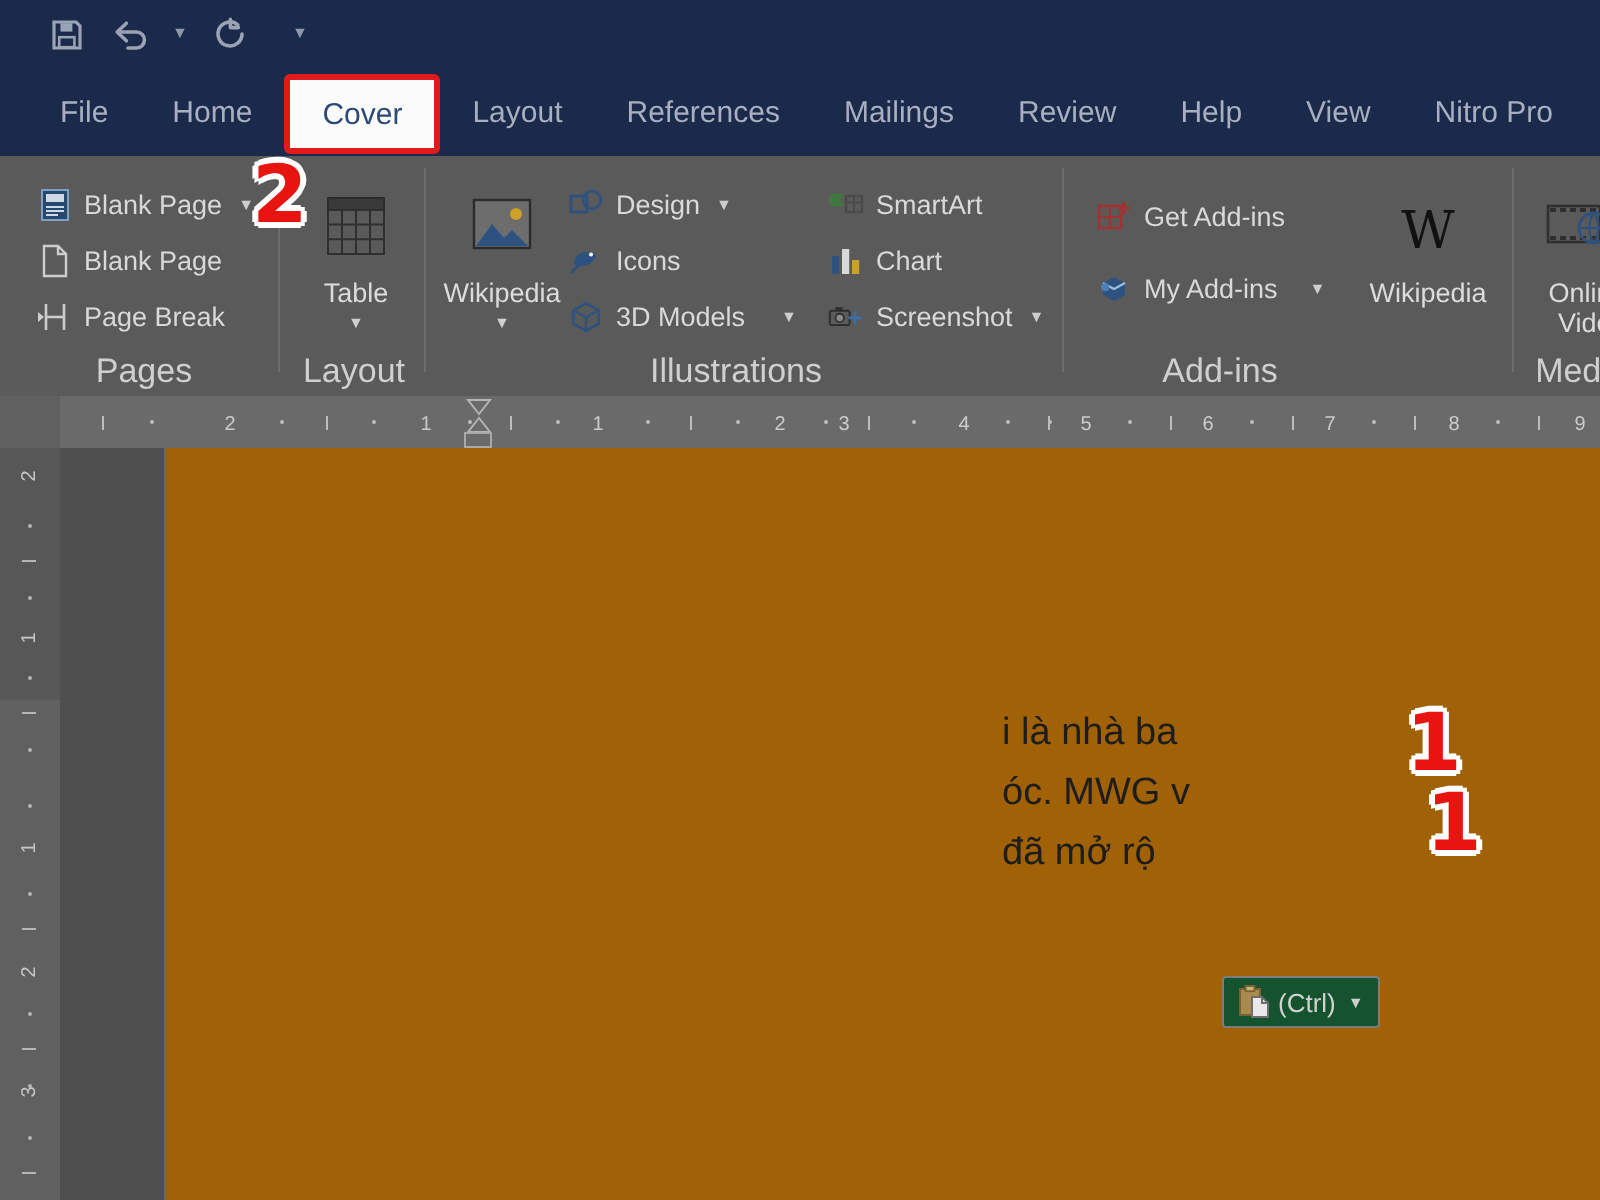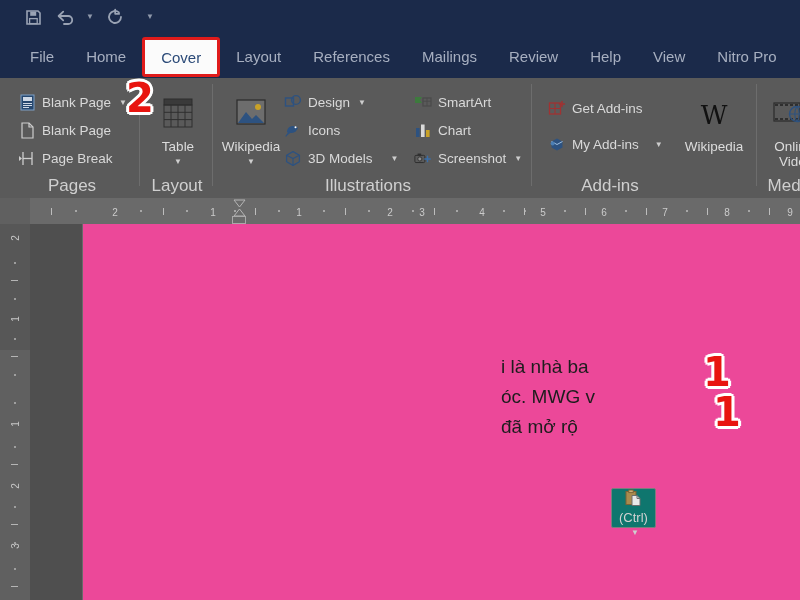--- a/index.html
+++ b/index.html
@@ -97,34 +97,34 @@
     position:absolute;left:0;top:224px;width:30px;height:376px;background:#606060;
   }
   .vr-in{position:absolute;left:0;width:30px;background:#575757;}
   .vr-tick{position:absolute;left:15px;font-size:10px;color:#c6c6c6;
            transform:translate(-50%,-50%) rotate(-90deg);}
   .vr-dot{position:absolute;left:14px;width:2px;height:2px;background:#b5b5b5;border-radius:50%;}
   .vr-bar{position:absolute;left:11px;width:7px;height:1px;background:#b5b5b5;}
 
   
   .canvas{position:absolute;left:30px;top:224px;width:770px;height:376px;background:#4f4f4f;}
-  .page{position:absolute;left:52px;top:0px;width:718px;height:376px;background:#ec4899;
+  .page{position:absolute;left:52px;top:0px;width:718px;height:376px;background:#a16207;
         border-left:1px solid #6a6a6a;}
   .doctext{
     position:absolute;right:0;top:138px;width:300px;
     font-size:19px;line-height:30px;color:#1d1d1d;white-space:nowrap;
     font-family:"Liberation Sans", sans-serif;
   }
 
   
   .pasteopt{
-    position:absolute;left:611px;top:488px;height:40px;
+    position:absolute;left:611px;top:488px;height:26px;
     display:flex;align-items:center;gap:3px;padding:0 7px;
-    border:1px solid #7d7d7d;background:#0f766e;border-radius:2px;
-    font-size:13px;color:#d2d2d2;box-sizing:border-box;flex-direction:column;
+    border:1px solid #7d7d7d;background:#14532d;border-radius:2px;
+    font-size:13px;color:#d2d2d2;box-sizing:border-box;
   }
   .pasteopt .pc{font-size:8px;color:#cfcfcf;margin-left:3px;}
 
   
   .anno{position:absolute;color:#e8140f;font-weight:bold;z-index:30;
         font-family:"DejaVu Sans", sans-serif;
         text-shadow:
           -2px -2px 0 #fff, 2px -2px 0 #fff, -2px 2px 0 #fff, 2px 2px 0 #fff,
           -3px 0 0 #fff, 3px 0 0 #fff, 0 -3px 0 #fff, 0 3px 0 #fff;}
   #anno-2{left:126px;top:78px;font-size:40px;line-height:40px;}

